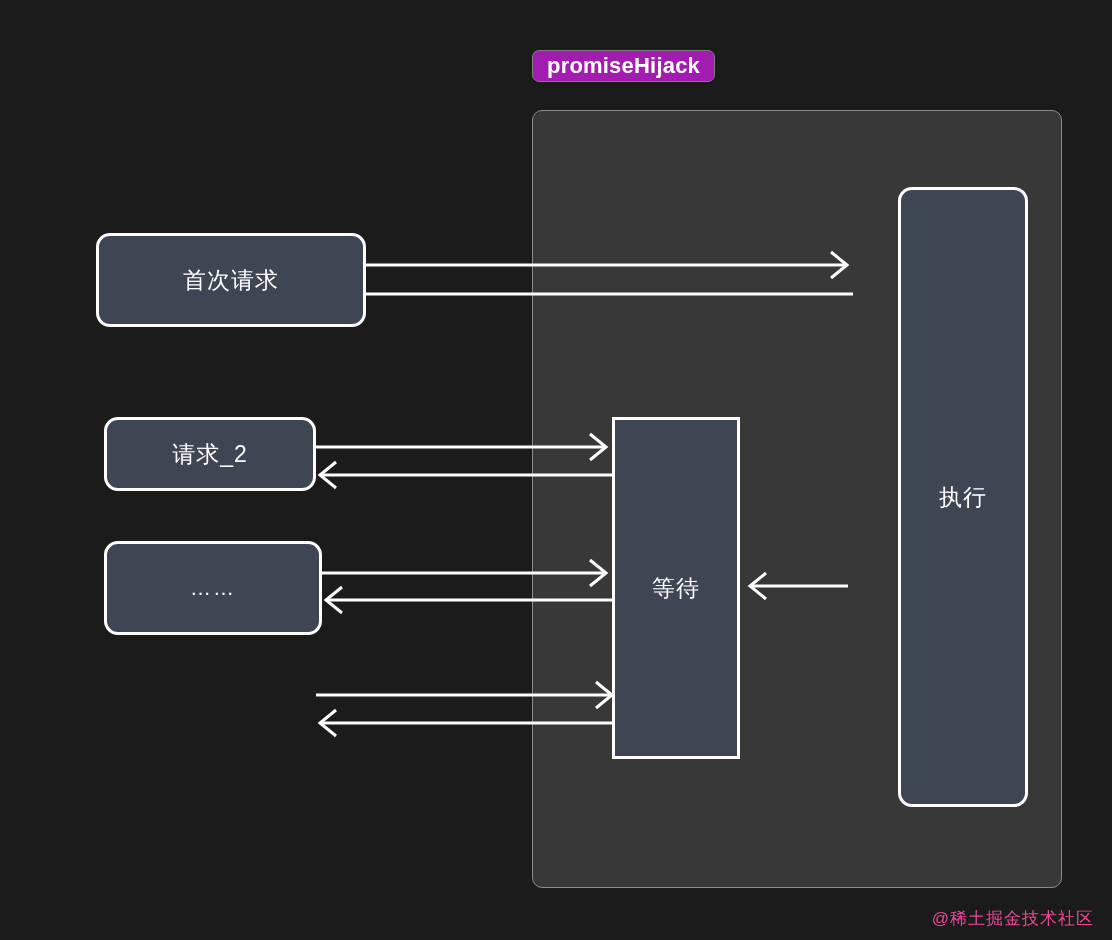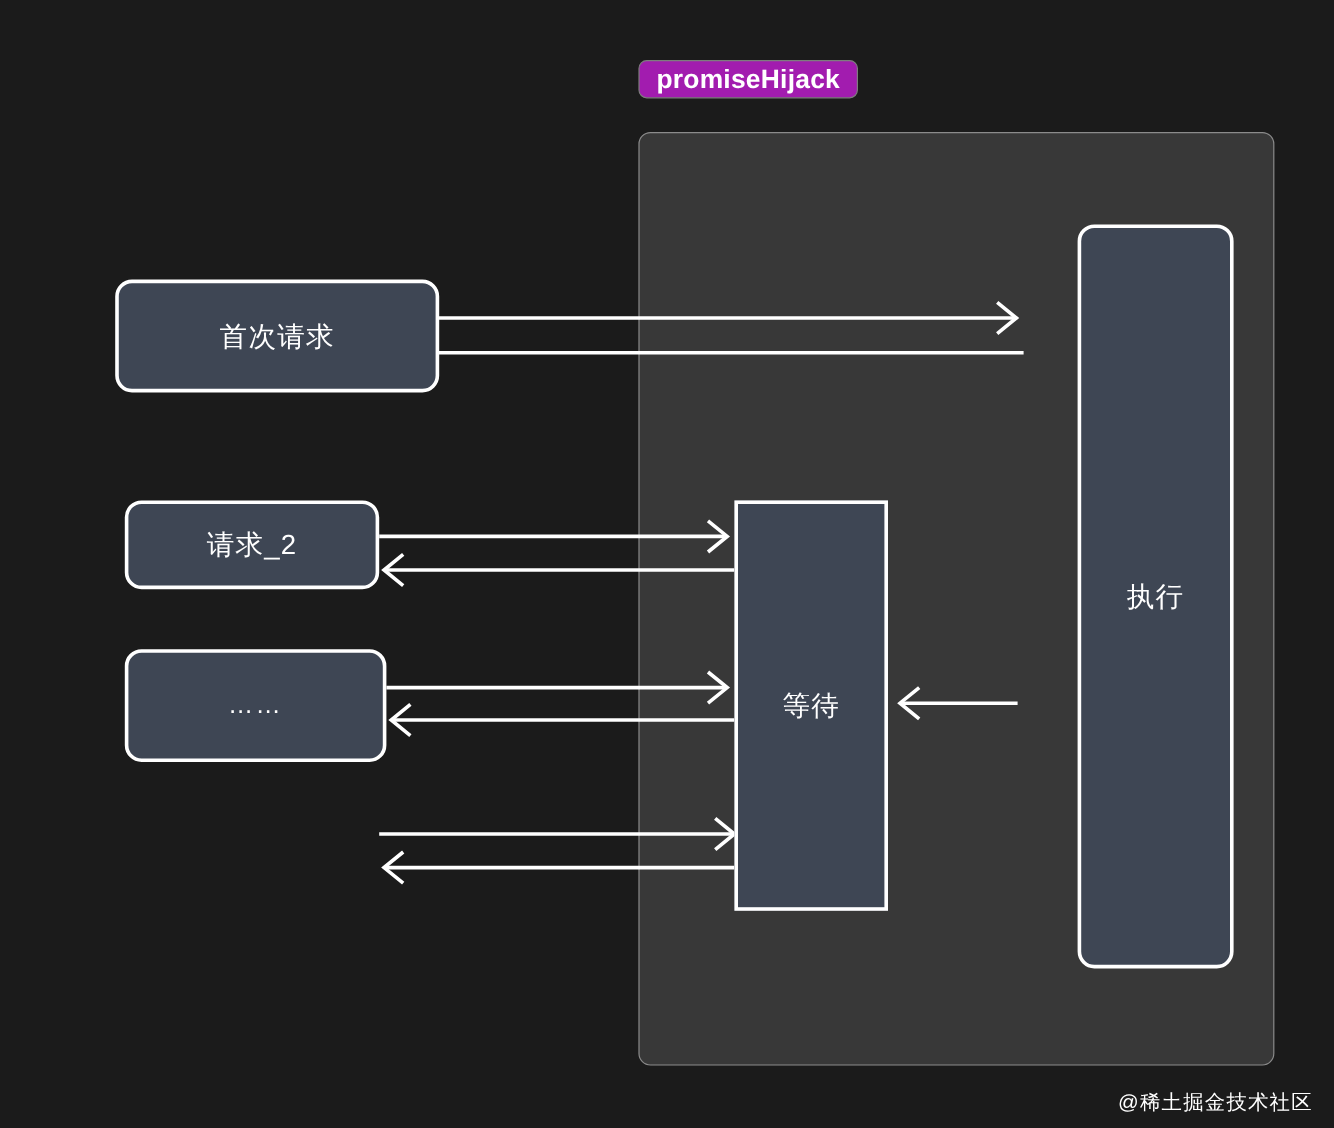--- a/index.html
+++ b/index.html
@@ -85,21 +85,21 @@
     letter-spacing: 2px;
     font-size: 21px;
   }
 
   
   .watermark {
     position: absolute;
     right: 18px;
     bottom: 10px;
     font-size: 17px;
-    color: #ffffff;
+    color: #ec4899;
     letter-spacing: 1px;
     user-select: none;
   }
 
   
   svg.arrows {
     position: absolute;
     left: 0;
     top: 0;
     width: 1112px;

